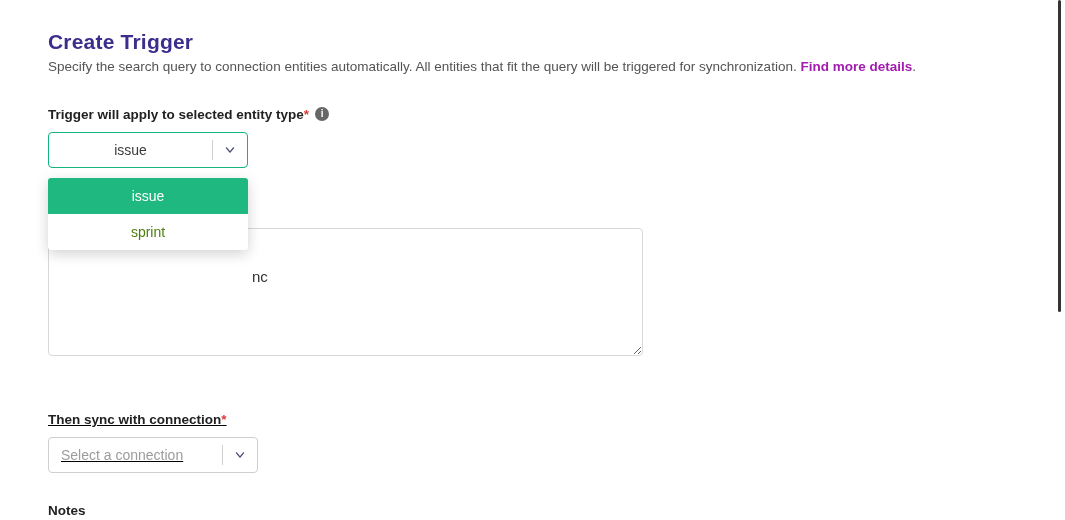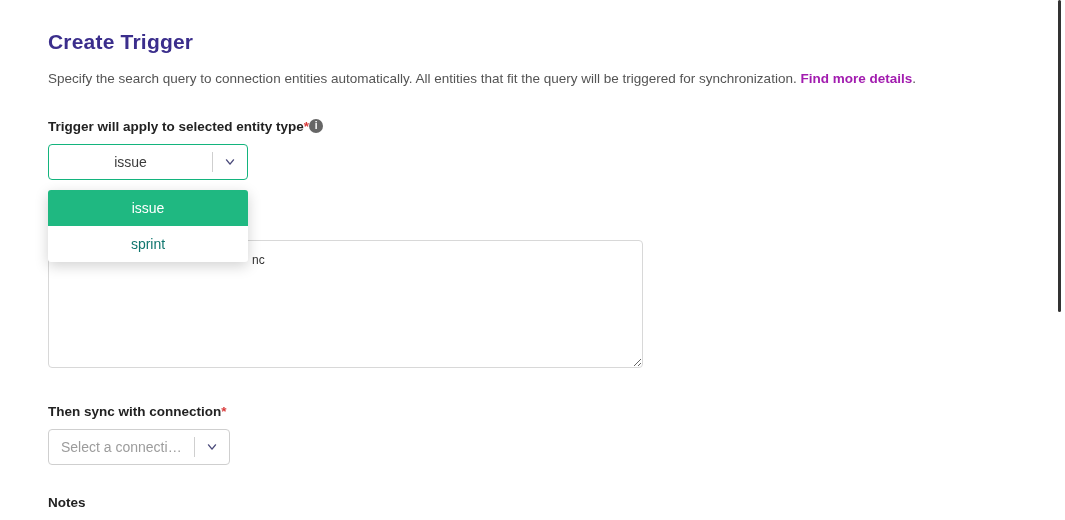--- a/index.html
+++ b/index.html
@@ -12,36 +12,37 @@
       overflow: hidden;
     }
     .page {
       padding: 30px 48px 0 48px;
       position: relative;
     }
     .title {
       font-size: 21px;
       font-weight: 700;
       color: #3b2e8c;
-      margin-bottom: 16px;
+      margin-bottom: 4px;
       letter-spacing: 0.2px;
     }
     .description {
       font-size: 13.5px;
       color: #545454;
       line-height: 1.4;
     }
     .link {
       color: #a21caf;
       font-weight: 700;
       cursor: pointer;
     }
     .form-section { margin-top: 30px; }
     .label-row {
       display: flex;
+      gap: 6px;
       margin-bottom: 10px;
     }
     .field-label {
       font-size: 13.5px;
       font-weight: 700;
       color: #222;
     }
     .req { color: #d93a3a; font-weight: 700; }
     .info-icon {
       display: inline-flex;
@@ -60,21 +61,21 @@
     .select {
       display: flex;
       align-items: center;
       border: 1px solid #13b47d;
       border-radius: 4px;
       height: 36px;
       width: 200px;
       background: #fff;
       cursor: pointer;
     }
-    .select.gray { border-color: #cfcfcf; width: 182px; }
+    .select.gray { border-color: #cfcfcf; width: 210px; }
     .select-value {
       flex: 1;
       padding: 0 12px;
       font-size: 14px;
       color: #3b3b3b;
       overflow: hidden;
       white-space: nowrap;
       text-overflow: ellipsis;
     }
     .select.gray .select-value { color: #9c9c9c; }
@@ -96,21 +97,21 @@
       width: 200px;
       background: #fff;
       box-shadow: 0 4px 14px rgba(0,0,0,0.18);
       border-radius: 3px;
       z-index: 50;
       overflow: hidden;
     }
     .dropdown-option {
       padding: 10px 14px;
       font-size: 14px;
-      color: #0f766e;
+      color: #4d7c0f;
       cursor: pointer;
     }
     .dropdown-option.selected {
       background: #1fb881;
       color: #fff;
     }
     .query-area {
       margin-top: 60px; 
       width: 595px;
     }
@@ -120,28 +121,28 @@
       border: 1px solid #d8d8d8;
       border-radius: 4px;
       resize: both;
       padding: 14px 14px;
       font-size: 14px;
       font-family: inherit;
       color: #333;
     }
     .query-stub {
       position: absolute;
-      top: 253px;
+      top: 268px;
       left: 252px;
-      font-size: 12px;
+      font-size: 15px;
       color: #333;
       z-index: 1;
       pointer-events: none;
     }
-    .sync-section { margin-top: 32px; }
+    .sync-section { margin-top: 52px; text-decoration: underline; }
     .notes-section { margin-top: 30px; }
     .right-border {
       position: absolute;
       right: 4px;
       top: 0;
       height: 312px;
       width: 3px;
       background: #333;
       border-radius: 2px;
     }

